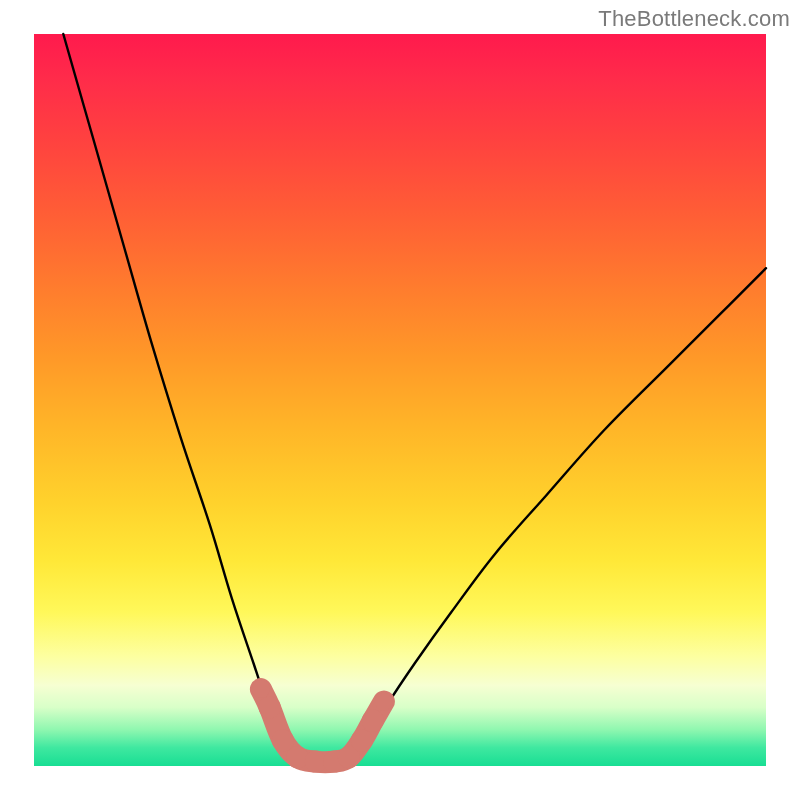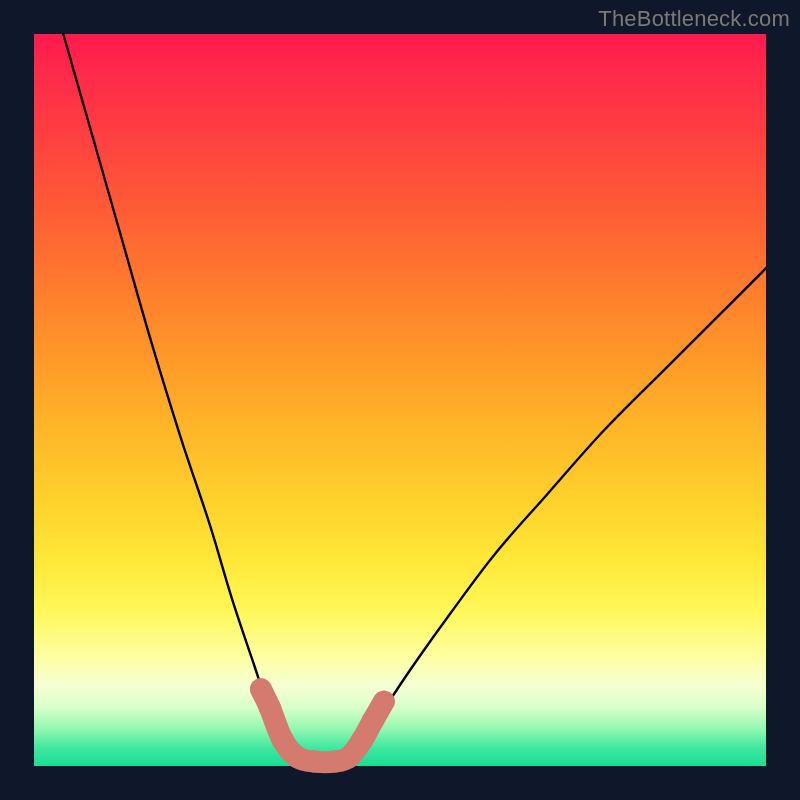--- a/index.html
+++ b/index.html
@@ -8,21 +8,21 @@
     width: 800px;
     height: 800px;
     background: #000;
     overflow: hidden;
     font-family: Arial, Helvetica, sans-serif;
   }
   .stage {
     position: relative;
     width: 800px;
     height: 800px;
-    background: #0f172a;
+    background: #ffffff;
   }
   .plot-area {
     position: absolute;
     left: 34px;
     top: 34px;
     width: 732px;
     height: 732px;
     
     background: linear-gradient(to bottom,
       #ff1a4d 0%,

